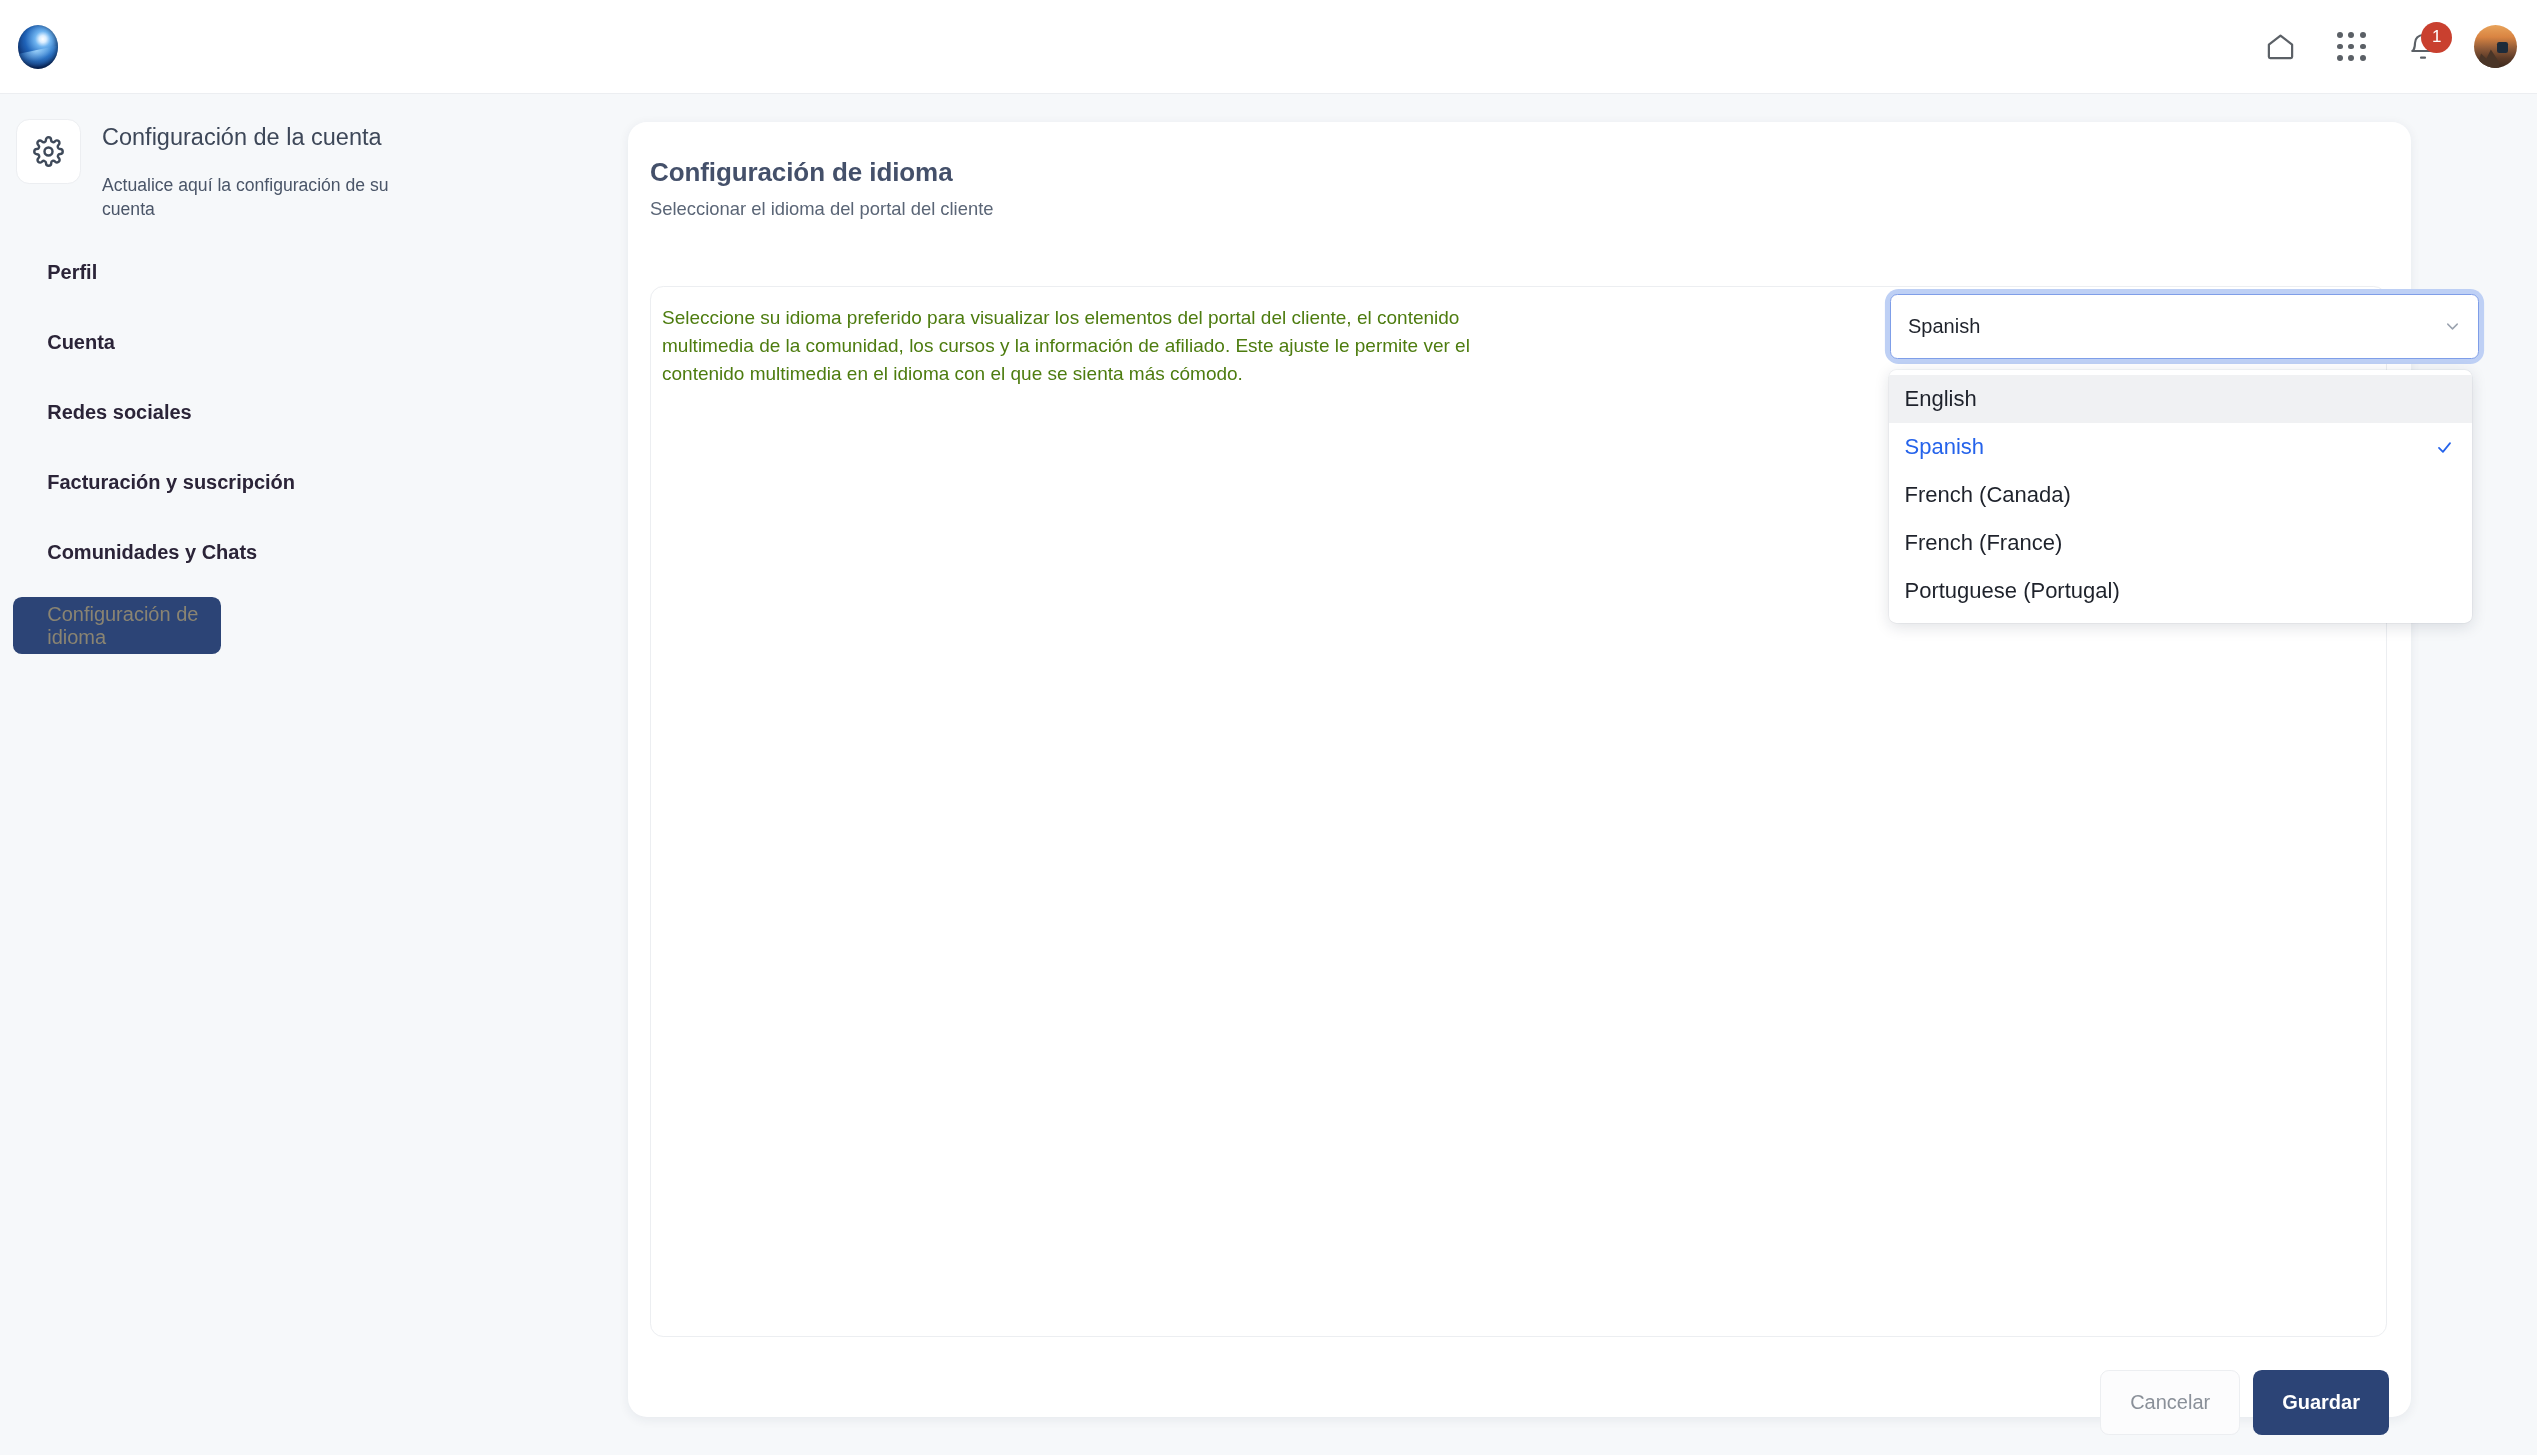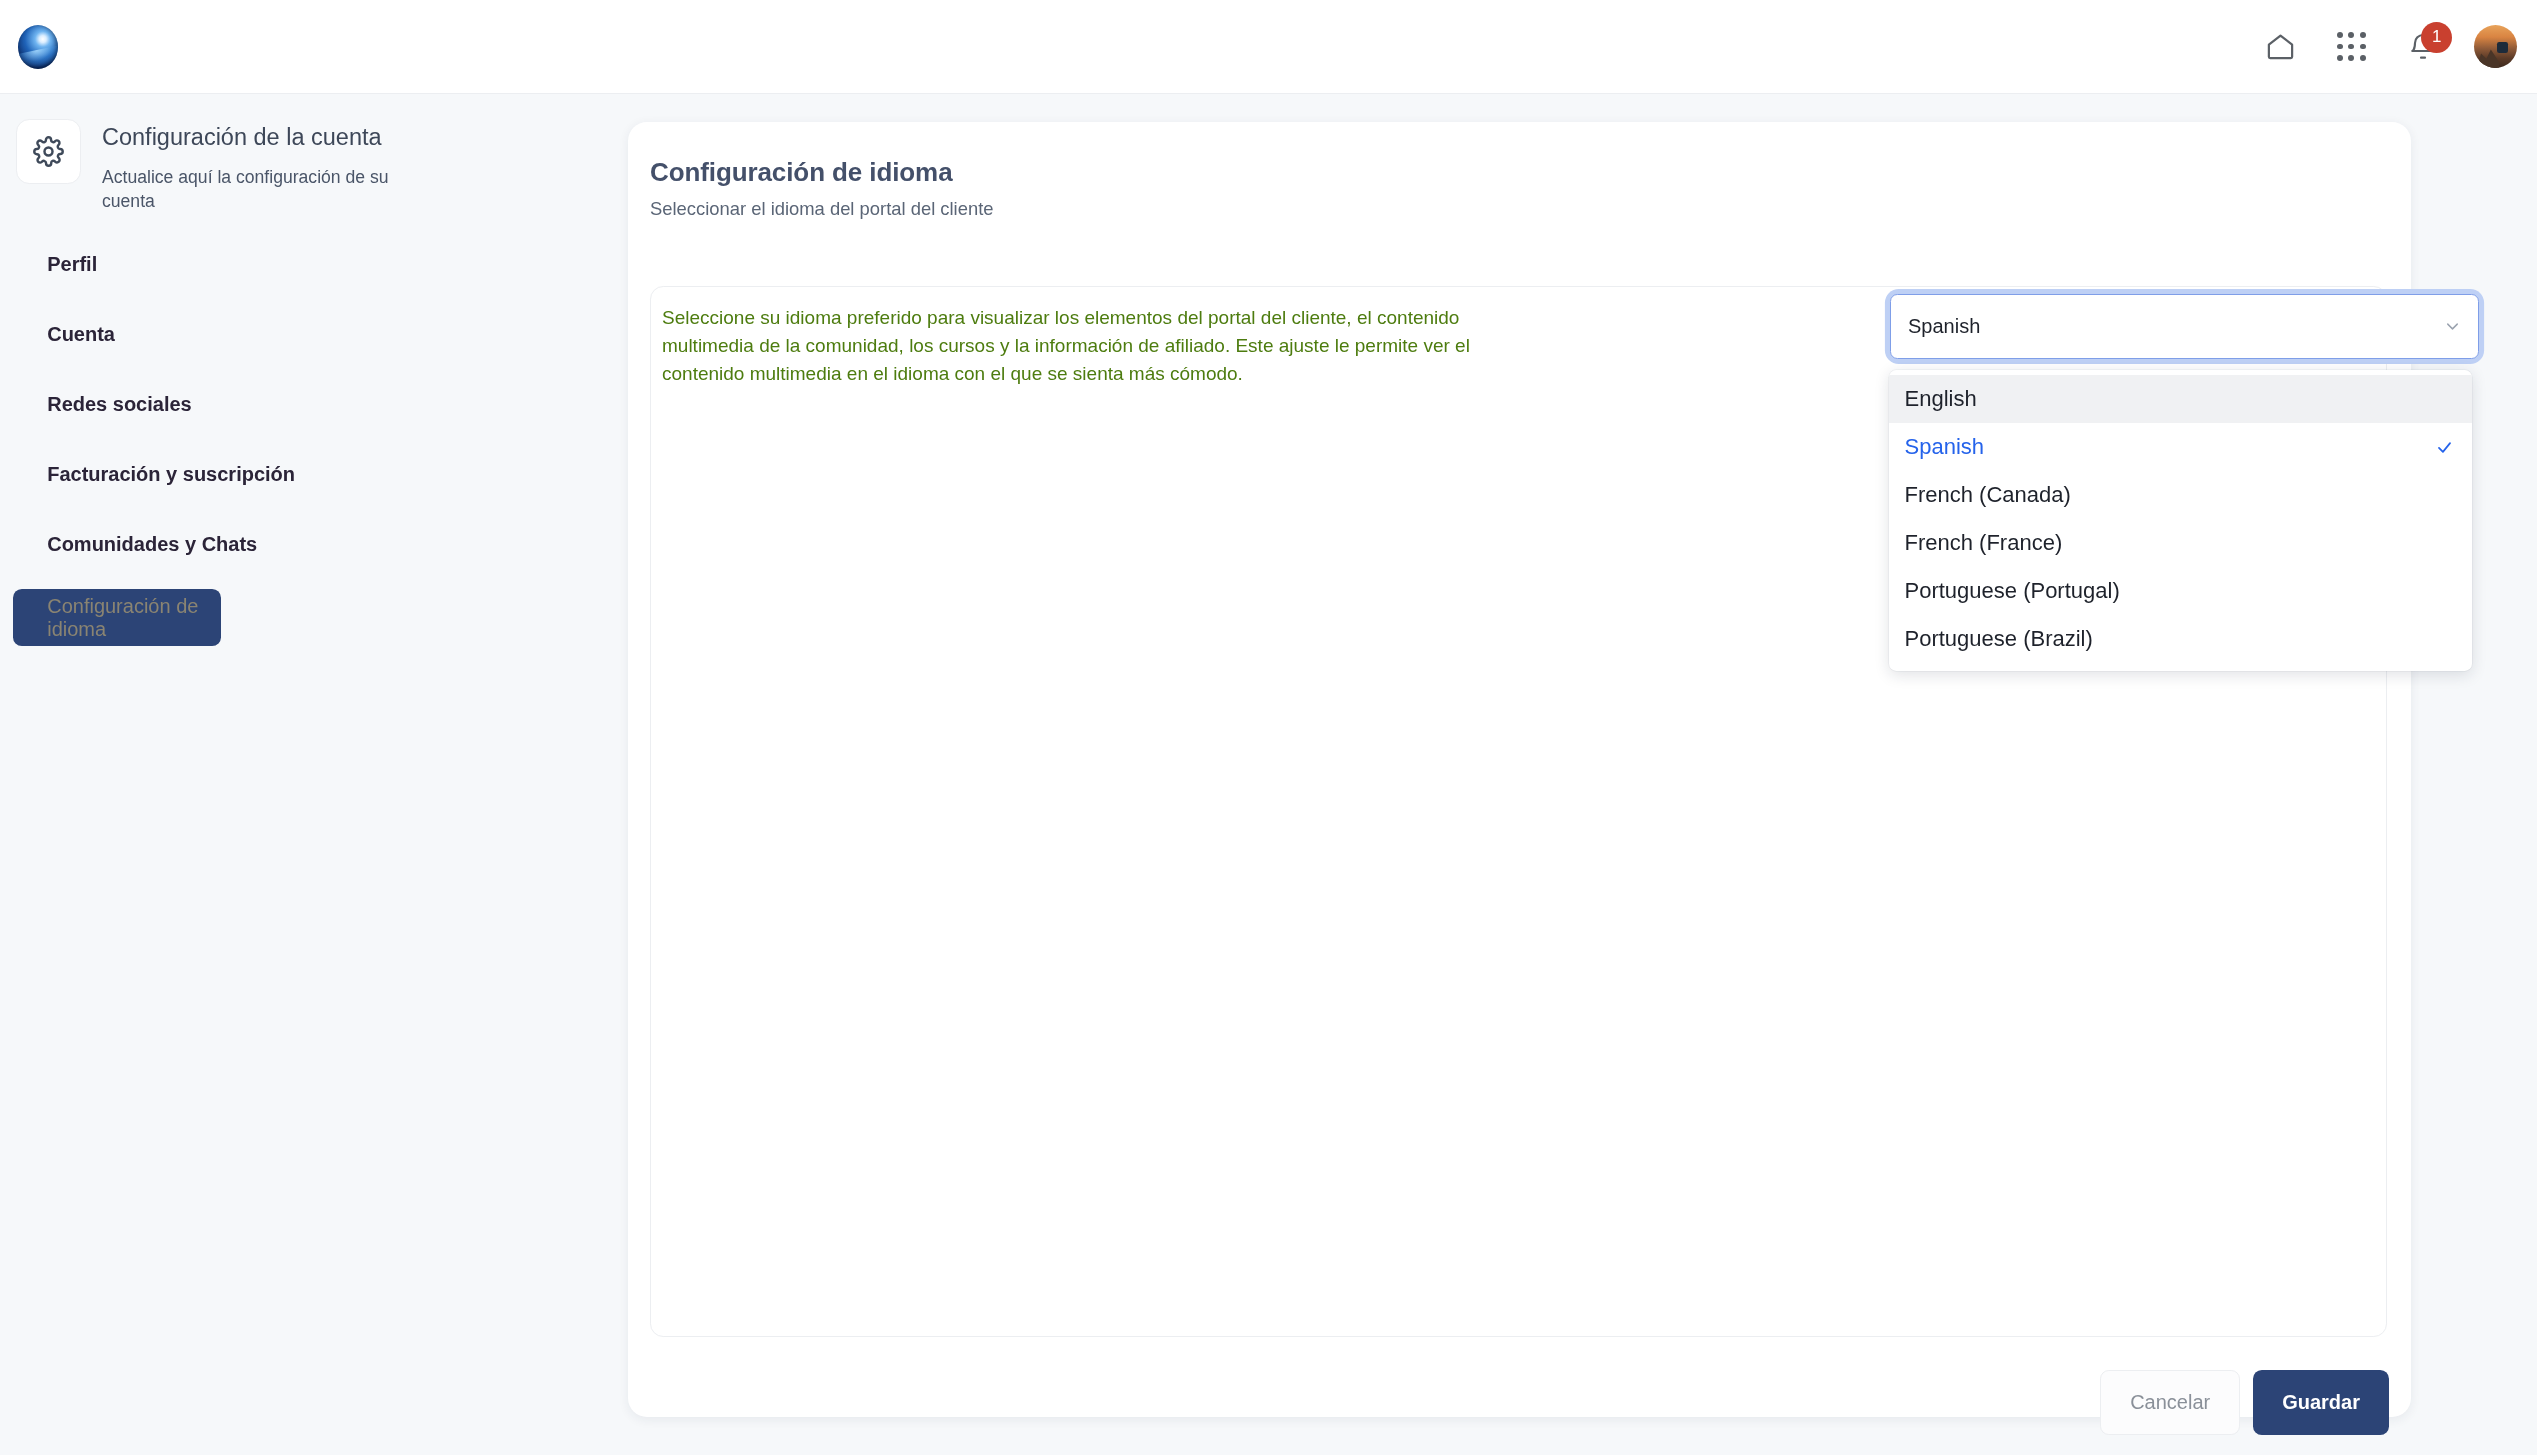--- a/index.html
+++ b/index.html
@@ -128,21 +128,21 @@
   .sidebar-title {
     font-size: 23.5px;
     color: #3d4758;
     line-height: 1.22;
     font-weight: 400;
   }
   .sidebar-sub {
     font-size: 17.6px;
     color: #4a5568;
     line-height: 1.38;
-    margin-top: 13px;
+    margin-top: 21px;
   }
   .nav-list { margin-top: 26.4px; }
   .nav-item {
     height: 51px;
     margin: 0 16px 19px 13.2px;
     padding-left: 34px;
     display: flex;
     align-items: center;
     border-radius: 8.8px;
     font-size: 20px;
@@ -413,24 +413,20 @@
         <div class="opt">
           <span>French (France)</span>
 
         </div>
 
         <div class="opt">
           <span>Portuguese (Portugal)</span>
 
         </div>
 
-        <div class="opt">
-          <span>Portuguese (Brazil)</span>
-
-        </div>
 
 
       </div>
     </div>
   </div>
 
   <div class="footer-actions">
     <button class="btn-cancel">Cancelar</button>
     <button class="btn-save">Guardar</button>
   </div>

